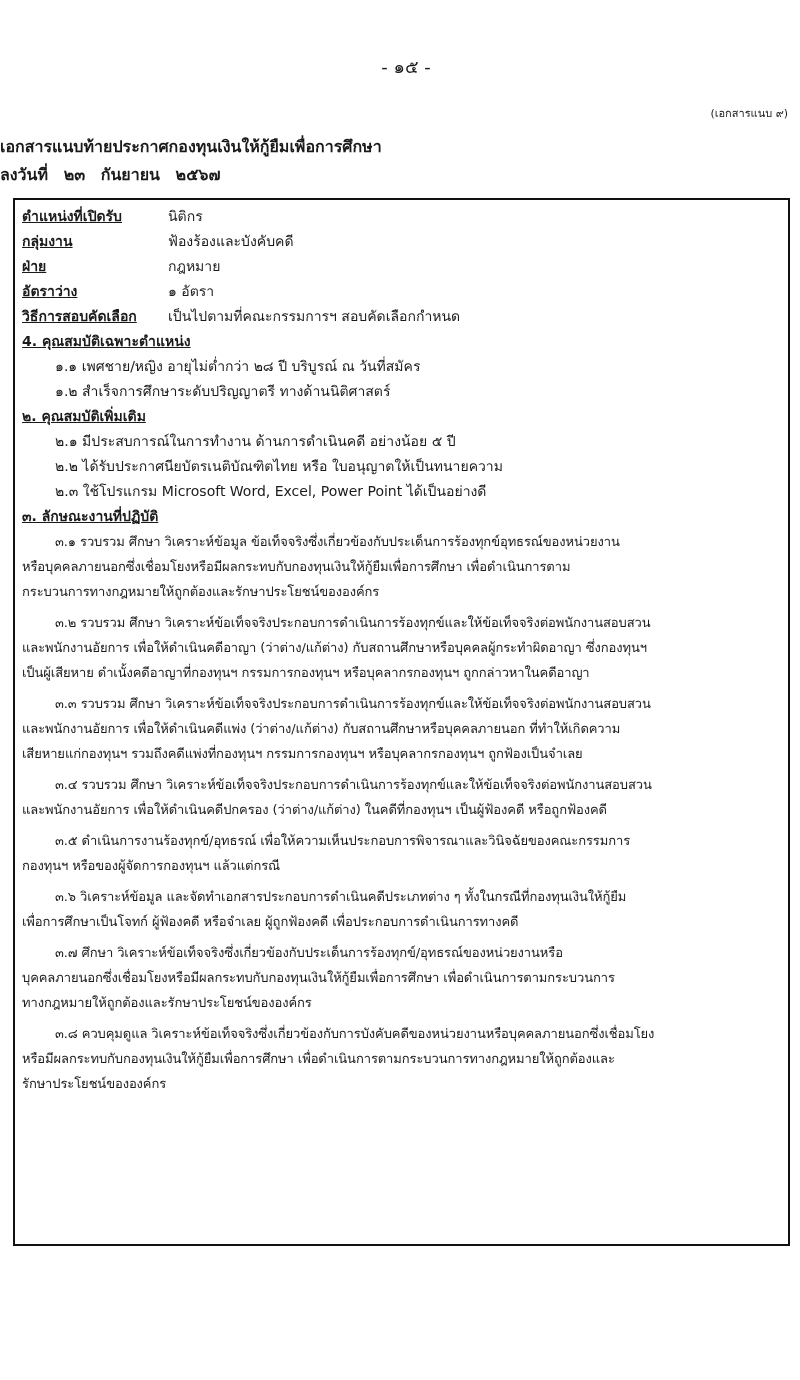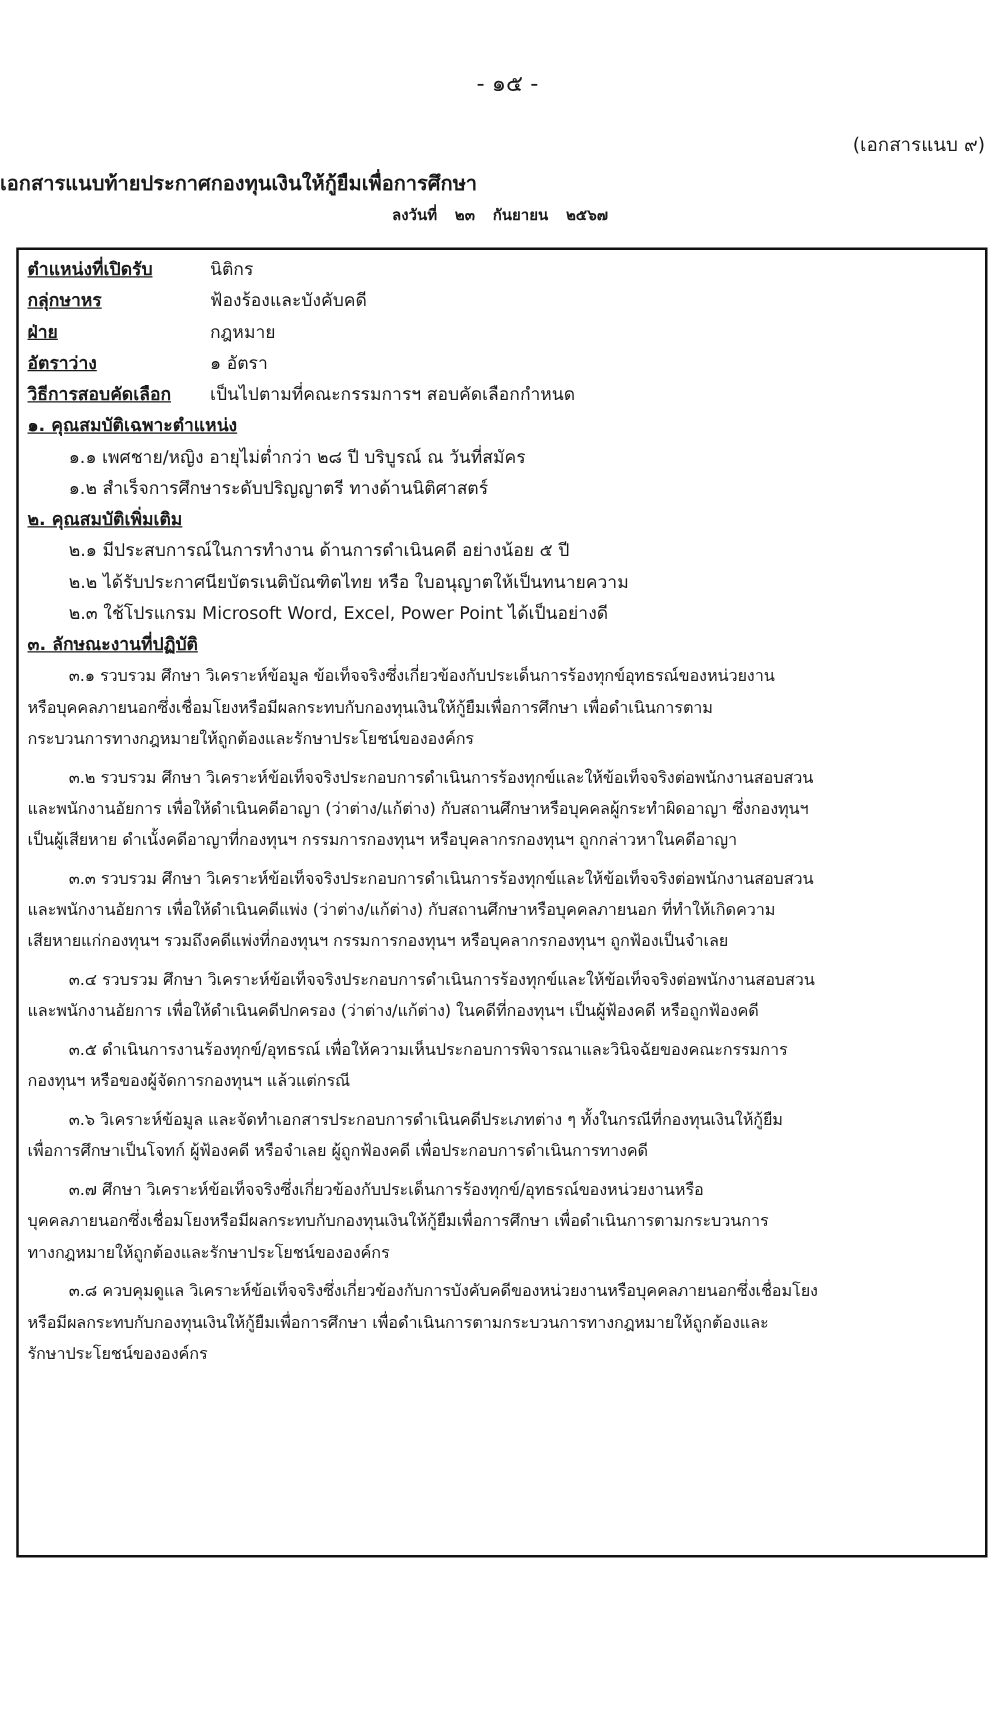--- a/index.html
+++ b/index.html
@@ -7,29 +7,29 @@
     width:800px; height:1380px; position:relative; overflow:hidden;
     font-family:"DejaVu Sans","Liberation Sans",sans-serif;
     color:#1a1a1a;
   }
   .page-number {
     position:absolute; top:52px; left:0; width:752px; text-align:center;
     font-size:18px;
     margin-left:30px;
   }
   .attachment-label {
-    position:absolute; top:104px; right:12px; font-size:15px;
+    position:absolute; top:104px; right:12px; font-size:11px;
   }
   .doc-title {
     position:absolute; top:134px; left:0; width:800px; 
     font-size:16px; font-weight:bold;
   }
   .doc-date {
-    position:absolute; top:162px; left:0; width:800px; text-align:center;
-    font-size:12px; font-weight:bold; word-spacing:10px;
+    position:absolute; top:162px; left:0; width:800px; text-align:left;
+    font-size:16px; font-weight:bold; word-spacing:10px;
   }
   .box {
     position:absolute; left:13px; top:198px; width:777px; height:1048px;
     border:2px solid #111; box-sizing:border-box;
     padding:4px 6px 0 7px;
   }
   .row { height:25px; line-height:25px; font-size:14px; white-space:nowrap; }
   .field-row { display:flex; }
   .field-label { width:146px; font-weight:bold; text-decoration:underline; }
   .field-value { flex:1; }
@@ -50,37 +50,37 @@
 <div class="doc-title">เอกสารแนบท้ายประกาศกองทุนเงินให้กู้ยืมเพื่อการศึกษา</div>
 <div class="doc-date">ลงวันที่ ๒๓ กันยายน ๒๕๖๗</div>
 
 <div class="box">
 
   <div class="row field-row">
     <span class="field-label">ตำแหน่งที่เปิดรับ</span>
     <span class="field-value">นิติกร</span>
   </div>
   <div class="row field-row">
-    <span class="field-label">กลุ่กษาหร</span>
+    <span class="field-label">กลุ่มงาน</span>
     <span class="field-value">ฟ้องร้องและบังคับคดี</span>
   </div>
   <div class="row field-row">
     <span class="field-label">ฝ่าย</span>
     <span class="field-value">กฎหมาย</span>
   </div>
   <div class="row field-row">
     <span class="field-label">อัตราว่าง</span>
     <span class="field-value">๑ อัตรา</span>
   </div>
   <div class="row field-row">
     <span class="field-label">วิธีการสอบคัดเลือก</span>
     <span class="field-value">เป็นไปตามที่คณะกรรมการฯ สอบคัดเลือกกำหนด</span>
   </div>
 
-  <div class="row section-heading">๑. คุณสมบัติเฉพาะตำแหน่ง</div>
+  <div class="row section-heading">4. คุณสมบัติเฉพาะตำแหน่ง</div>
   <div class="row item">๑.๑ เพศชาย/หญิง อายุไม่ต่ำกว่า ๒๘ ปี บริบูรณ์ ณ วันที่สมัคร</div>
   <div class="row item">๑.๒ สำเร็จการศึกษาระดับปริญญาตรี ทางด้านนิติศาสตร์</div>
 
   <div class="row section-heading">๒. คุณสมบัติเพิ่มเติม</div>
   <div class="row item">๒.๑ มีประสบการณ์ในการทำงาน ด้านการดำเนินคดี อย่างน้อย ๕ ปี</div>
   <div class="row item">๒.๒ ได้รับประกาศนียบัตรเนติบัณฑิตไทย หรือ ใบอนุญาตให้เป็นทนายความ</div>
   <div class="row item">๒.๓ ใช้โปรแกรม Microsoft Word, Excel, Power Point ได้เป็นอย่างดี</div>
 
   <div class="row section-heading">๓. ลักษณะงานที่ปฏิบัติ</div>
 

